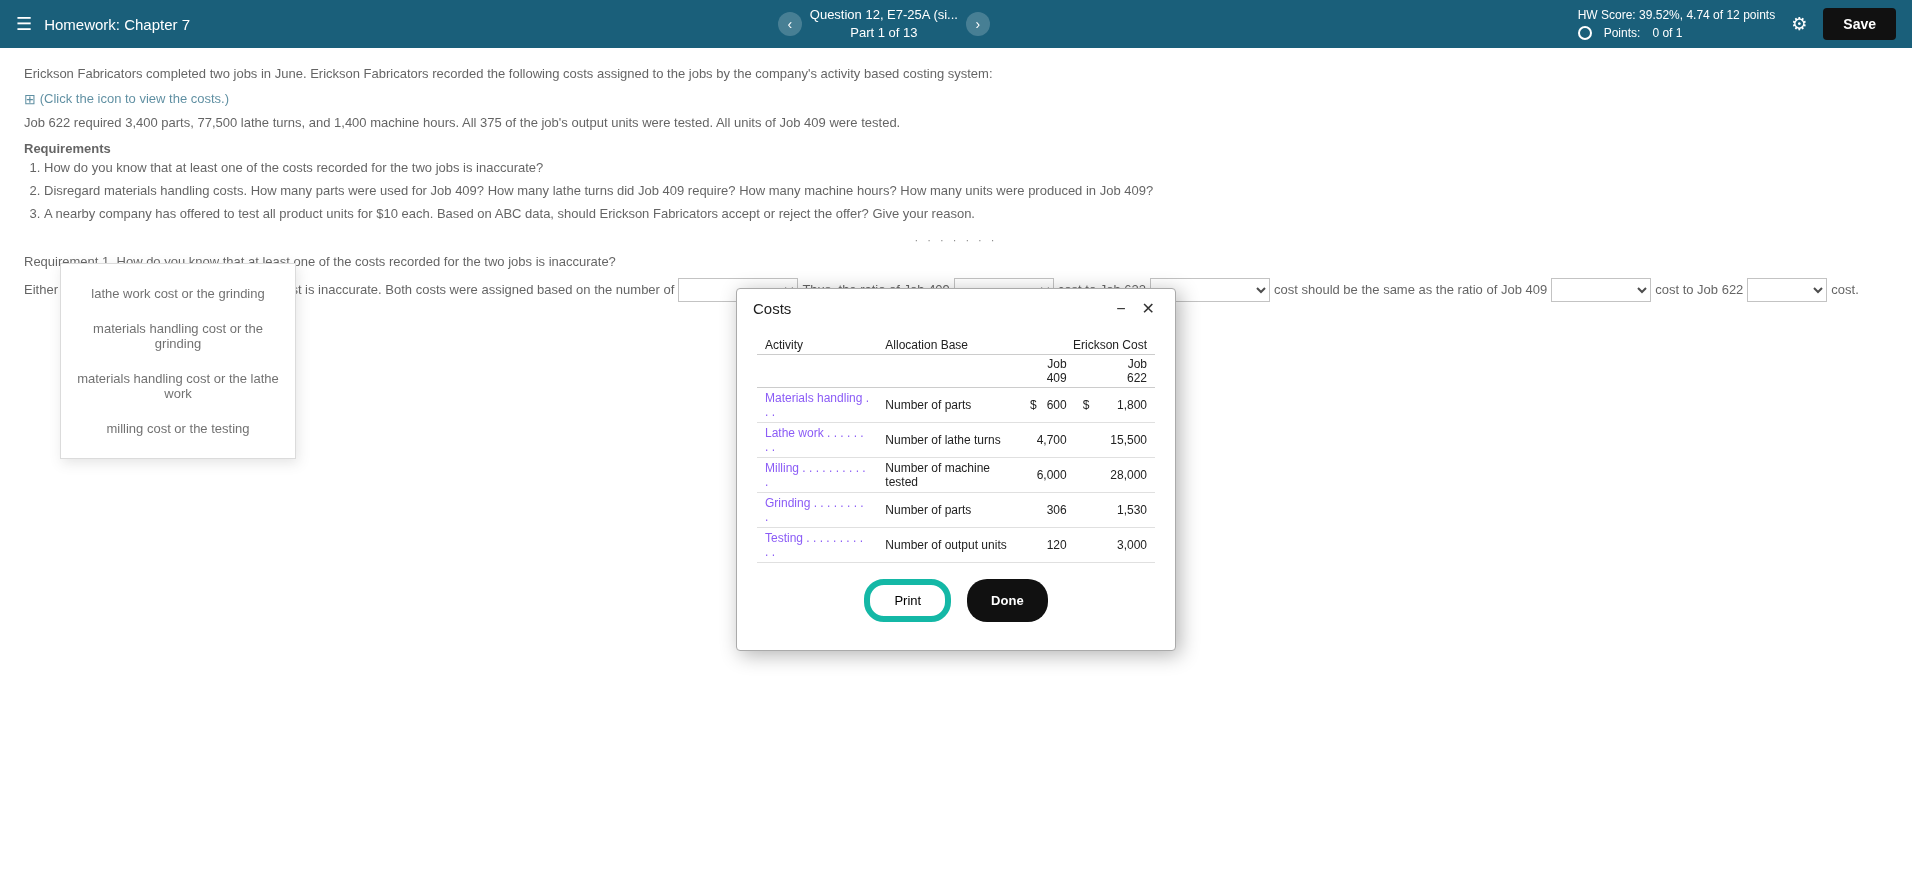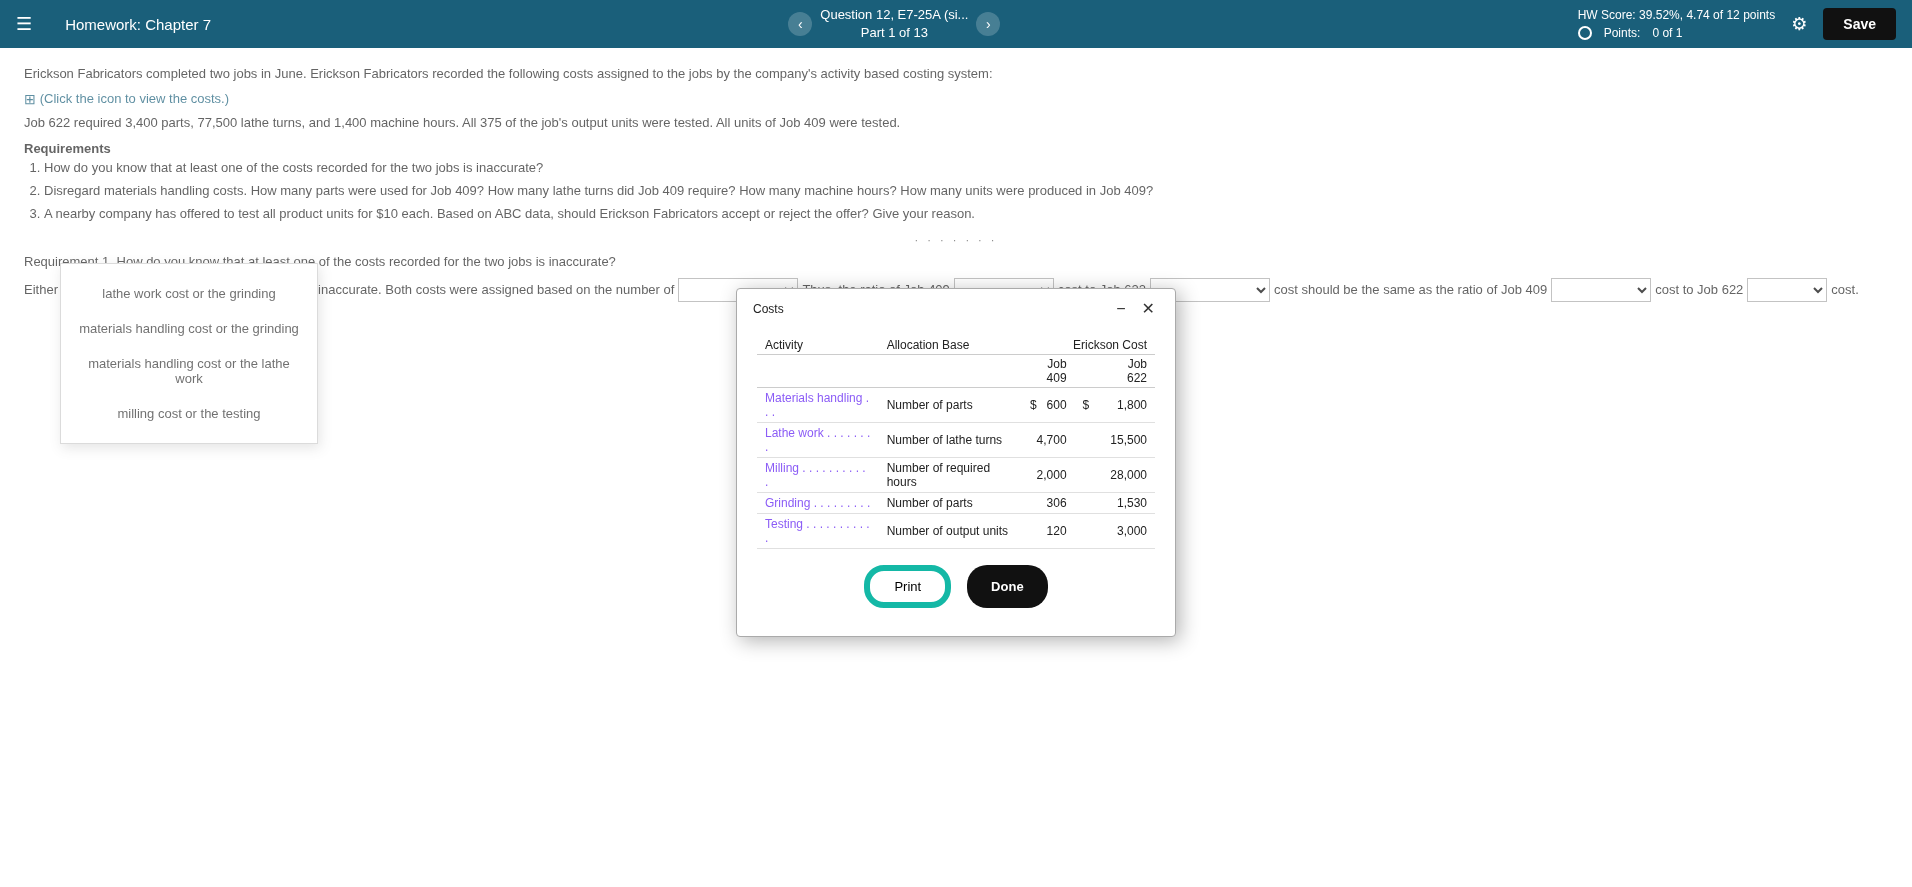--- a/index.html
+++ b/index.html
@@ -9,21 +9,21 @@
     .header {
       background: #1a5f7a;
       color: white;
       display: flex;
       align-items: center;
       padding: 0 16px;
       height: 48px;
       justify-content: space-between;
     }
     .header-left { display: flex; align-items: center; gap: 12px; }
-    .header-title { font-size: 15px; font-weight: bold; margin-left: 21px; }
+    .header-title { font-size: 15px; font-weight: bold; }
     .header-title span { font-weight: normal; }
     .header-center { display: flex; align-items: center; gap: 8px; font-size: 13px; }
     .header-center .nav-btn {
       background: rgba(255,255,255,0.2);
       border: none;
       color: white;
       width: 24px; height: 24px;
       border-radius: 50%;
       cursor: pointer;
       font-size: 14px;
@@ -78,21 +78,21 @@
     .fill-row .select-xs { width: 80px; }
 
     
     .dropdown-popup {
       position: absolute;
       top: 215px;
       left: 60px;
       background: white;
       border: 1px solid #ccc;
       box-shadow: 2px 4px 12px rgba(0,0,0,0.15);
-      width: 258px;
+      width: 236px;
       padding: 12px 0;
       z-index: 10;
     }
     .dropdown-popup .dp-item {
       padding: 10px 16px;
       font-size: 13px;
       color: #333;
       cursor: pointer;
       text-align: center;
     }
@@ -116,21 +116,21 @@
       border-radius: 4px;
       overflow: hidden;
     }
     .modal-header {
       display: flex;
       align-items: center;
       justify-content: space-between;
       padding: 10px 16px 6px;
       border-bottom: none;
     }
-    .modal-title { font-size: 12px; font-weight: normal; }
+    .modal-title { font-size: 15px; font-weight: normal; }
     .modal-controls { display: flex; gap: 8px; }
     .modal-ctrl-btn {
       background: none;
       border: none;
       font-size: 16px;
       cursor: pointer;
       color: #333;
       padding: 0 4px;
     }
     .modal-body { padding: 12px 20px 20px; }
@@ -360,22 +360,22 @@
             </tr>
             <tr>
               <td>Lathe work . . . . . . . .</td>
               <td>Number of lathe turns</td>
               <td>4,700</td>
               <td></td>
               <td>15,500</td>
             </tr>
             <tr>
               <td>Milling . . . . . . . . . . .</td>
-              <td>Number of required hours</td>
-              <td>2,000</td>
+              <td>Number of machine tested</td>
+              <td>6,000</td>
               <td></td>
               <td>28,000</td>
             </tr>
             <tr>
               <td>Grinding . . . . . . . . .</td>
               <td>Number of parts</td>
               <td>306</td>
               <td></td>
               <td>1,530</td>
             </tr>

